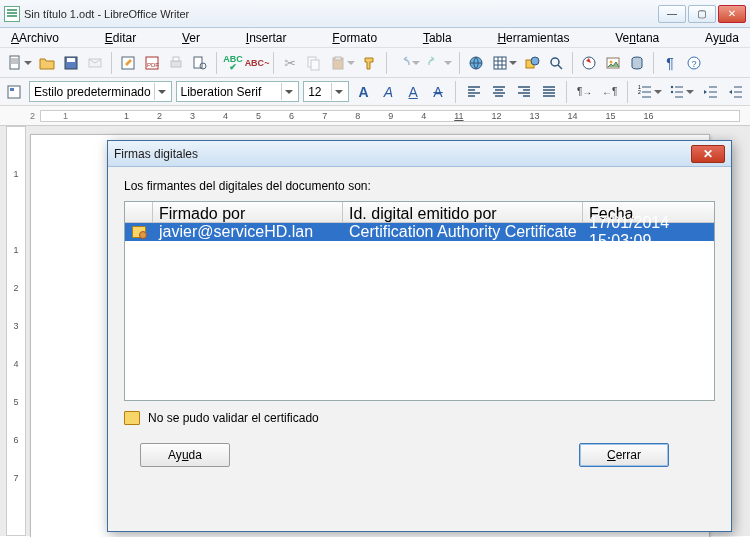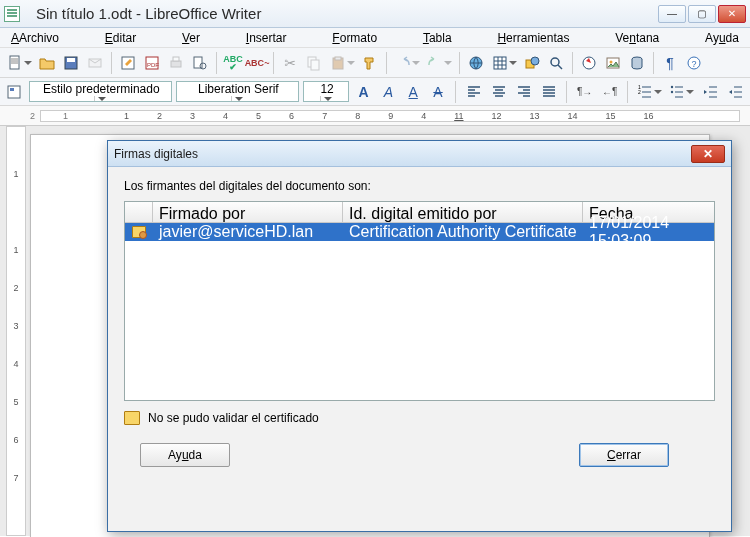--- a/index.html
+++ b/index.html
@@ -2,42 +2,42 @@
 <html><head>
 <meta charset="utf-8">
 <style>
   * { box-sizing: border-box; margin: 0; padding: 0; font-family: "Segoe UI", Tahoma, sans-serif; }
   body { background: #fff; font-size: 12px; color: #000; width: 750px; height: 537px; overflow: hidden; position: relative; }
 
   
   .titlebar { height: 28px; background: linear-gradient(#f6f9fc,#e7eef6); border-bottom: 1px solid #b7c9dc; display: flex; align-items: center; padding: 0 4px; }
   .titlebar .doc-icon { width:16px; height:16px; background:#fff; border:1px solid #6a8; margin-right:4px; position:relative;}
   .titlebar .doc-icon::after{content:"";position:absolute;top:2px;left:2px;right:2px;height:2px;background:#6a8; box-shadow:0 3px 0 #6a8,0 6px 0 #6a8;}
-  .titlebar .title-text { flex:1; font-size:15px; color:#2a2a2a;margin-left:12px; }
+  .titlebar .title-text { flex:1; font-size:11px; color:#2a2a2a; }
   .winbtns { display:flex; gap:2px; }
   .winbtn { width:28px; height:18px; border:1px solid #a8bdd6; background:linear-gradient(#fcfeff,#e0ecf8); border-radius:2px; display:flex; align-items:center; justify-content:center; font-size:10px; color:#333;}
   .winbtn.close{ background:linear-gradient(#e98,#d25034); color:#fff; border-color:#b23;}
   
   
   .menubar { height:20px; background:#f4f6f9; display:flex; align-items:center; padding:0 4px; border-bottom:1px solid #e0e0e0;justify-content:space-between;}
   .menubar span { padding:2px 7px; font-size:12px; }
   .menubar span u { text-decoration:underline; }
 
   
   .toolbar { height:30px; background:#f4f6f9; border-bottom:1px solid #d8d8d8; display:flex; align-items:center; padding:0 4px; gap:2px;}
   .tb-sep{ width:1px; height:22px; background:#ccc; margin:0 3px;}
   .tb-btn{ width:22px; height:22px; border:1px solid transparent; display:flex; align-items:center; justify-content:center; font-size:14px; color:#444; border-radius:2px;}
   .tb-btn.disabled{ opacity:.45;}
   .tb-btn svg{width:16px;height:16px;}
   .tb-split{width:30px; display:flex; align-items:center;}
   .tb-split::after{content:"";border-left:4px solid transparent;border-right:4px solid transparent;border-top:4px solid #666;margin-left:1px;}
 
   
   .fmtbar { height:28px; background:#f4f6f9; border-bottom:1px solid #d8d8d8; display:flex; align-items:center; padding:0 4px; gap:4px;}
-  .combo { height:21px; border:1px solid #9bb; background:#fff; display:flex; align-items:center; padding:0 2px 0 4px; font-size:12px;flex-direction:column;}
+  .combo { height:21px; border:1px solid #9bb; background:#fff; display:flex; align-items:center; padding:0 2px 0 4px; font-size:12px;}
   .combo .arrow{ width:15px; height:17px; border-left:1px solid #ccc; display:flex; align-items:center; justify-content:center;}
   .combo .arrow::after{content:"";border-left:4px solid transparent;border-right:4px solid transparent;border-top:4px solid #555;}
   .fmticon{ width:22px; height:22px; display:flex; align-items:center; justify-content:center; font-size:14px; color:#2a5aa0;}
 
   
   .ruler { height:20px; background:#f9f9f9; border-bottom:1px solid #ccc; display:flex; align-items:center; padding-left:30px; font-size:9px; color:#555; gap:28px; position:relative;}
   .ruler .tick{ position:relative;}
   .ruler .negtick{color:#777;}
   .ruler-strip{position:absolute;left:40px;right:10px;top:4px;height:12px;background:#fff;border:1px solid #ccc;}
 

